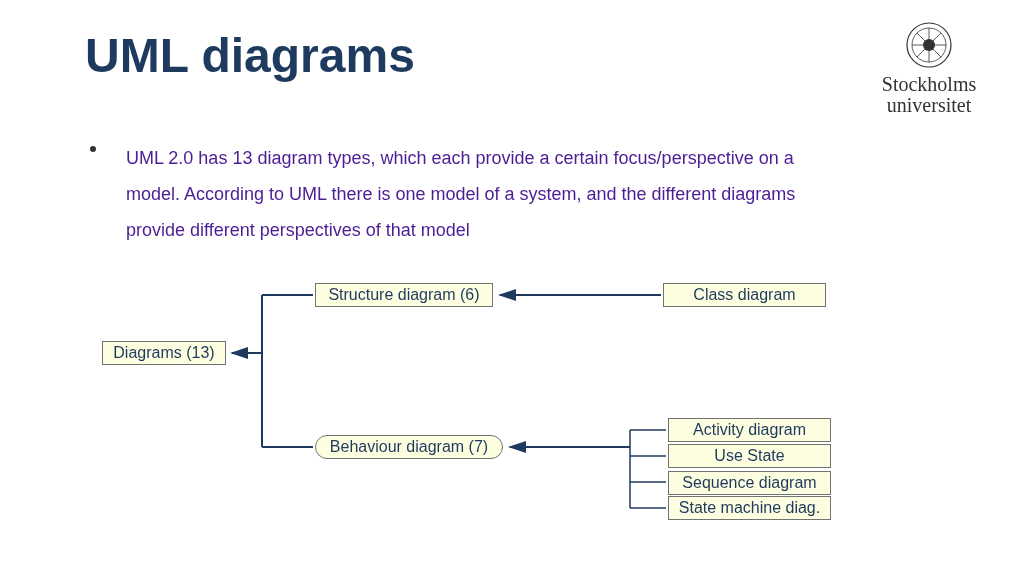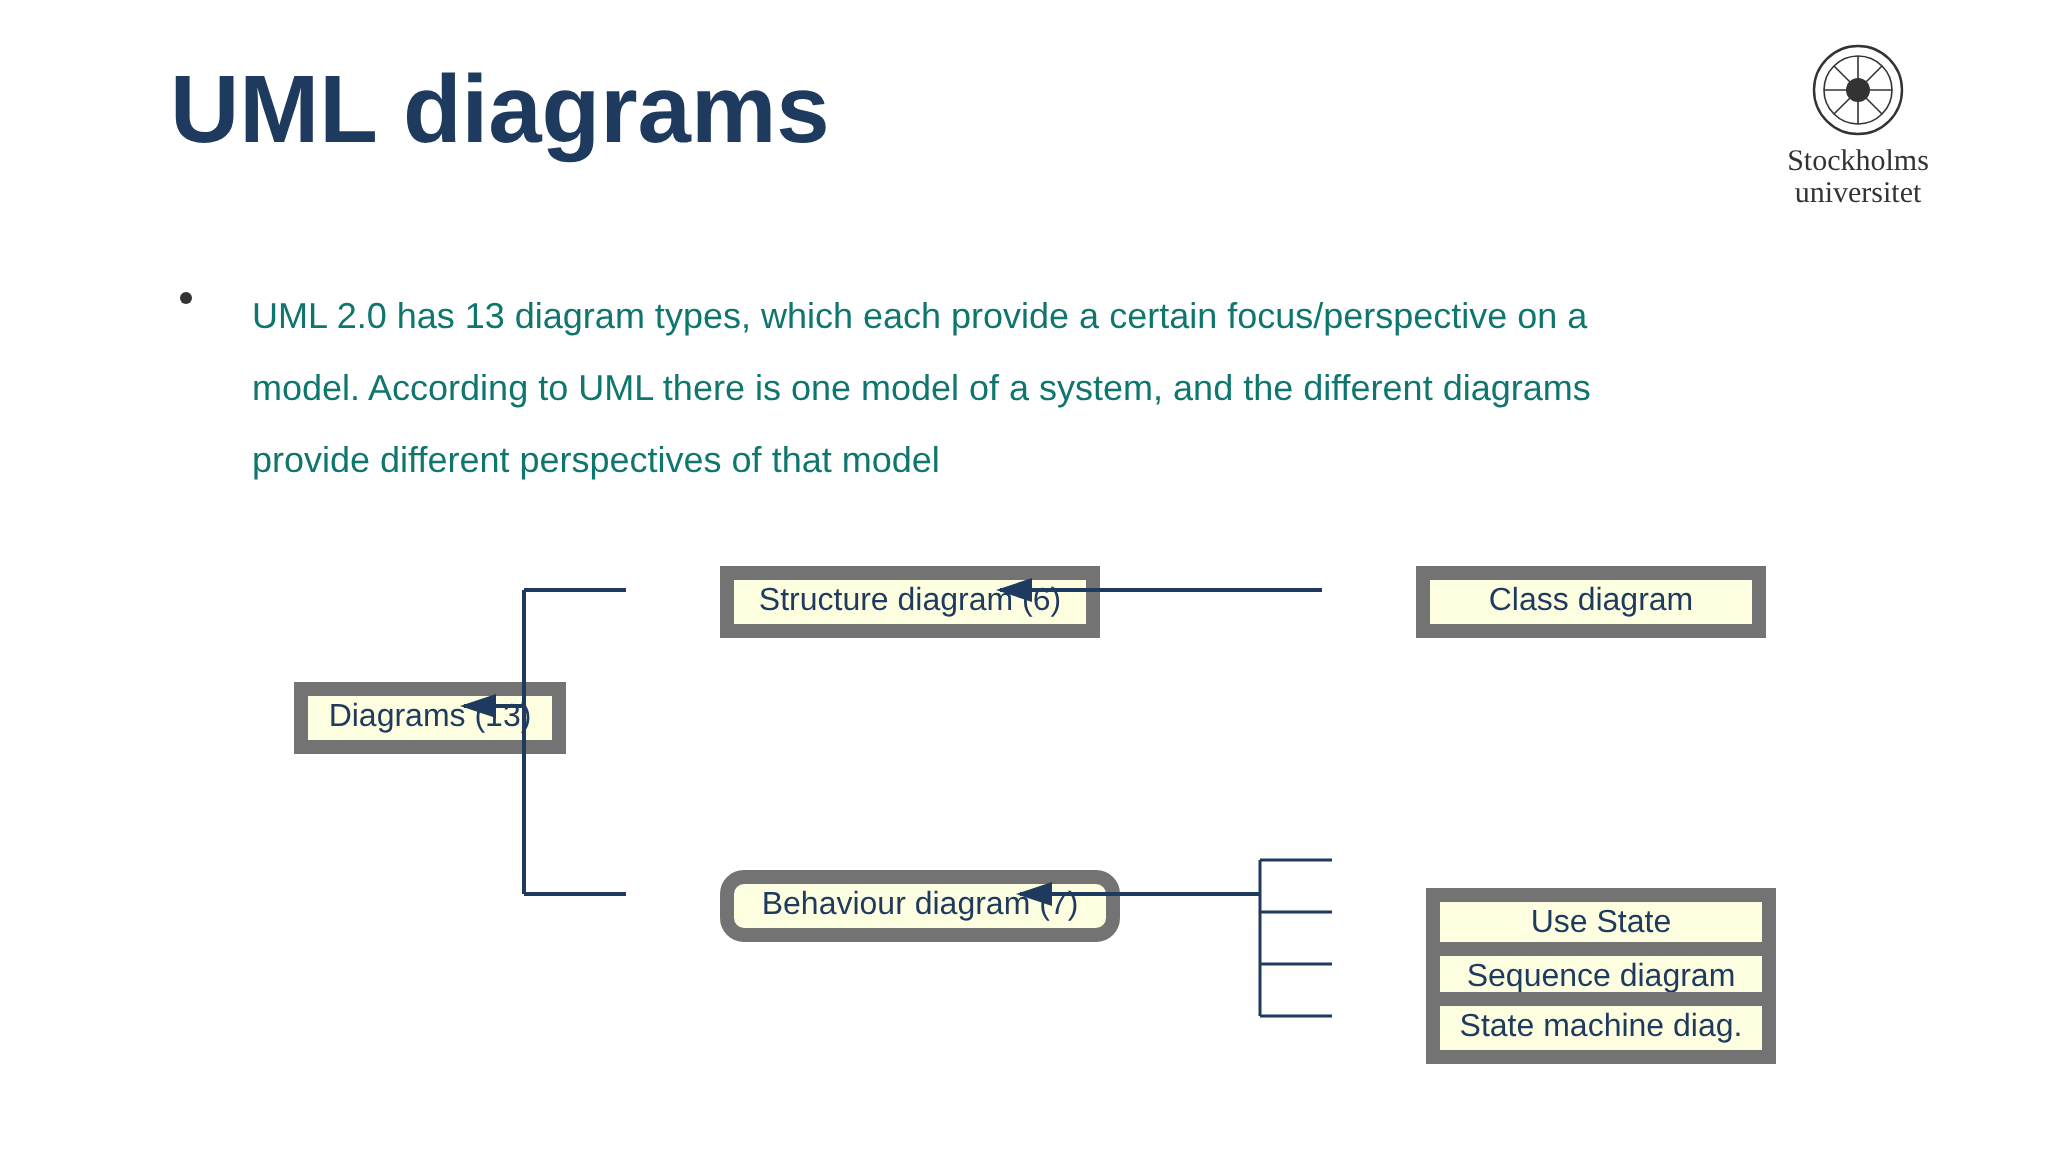--- a/index.html
+++ b/index.html
@@ -29,21 +29,21 @@
     position: absolute;
     right: 40px;
     top: 20px;
     width: 110px;
     text-align: center;
     color: #4a4a4a;
   }
   .logo svg { display: block; margin: 0 auto 4px; }
   .logo .ltxt {
     font-family: Georgia, 'Times New Roman', serif;
-    font-size: 15px;
+    font-size: 20px;
     line-height: 1.05;
     color: #333;
   }
   .bullet {
     position: absolute;
     left: 90px;
     top: 140px;
     width: 760px;
   }
   .bullet .dot {
@@ -52,33 +52,32 @@
     top: 6px;
     width: 6px;
     height: 6px;
     background: #333;
     border-radius: 50%;
   }
   .bullet .txt {
     margin-left: 36px;
     font-size: 18px;
     line-height: 2.0;
-    color: #0f766e;
+    color: #4c1d95;
   }
   .box {
     position: absolute;
     background: #fdfde0;
-    border: 7px solid #737373;
+    border: 1px solid #737373;
     color: #1f3a5f;
     font-family: Arial, Helvetica, sans-serif;
     font-size: 16px;
     text-align: center;
     padding: 2px 8px;
     white-space: nowrap;
-    margin-left: 45px;
   }
   svg.connectors {
     position: absolute;
     left: 0;
     top: 0;
     width: 1024px;
     height: 576px;
     pointer-events: none;
   }
 </style>
@@ -111,20 +110,21 @@
   </div>
 
   <div class="box" style="left:102px; top:341px; width:106px;">Diagrams (13)</div>
 
   <div class="box" style="left:315px; top:283px; width:160px;">Structure diagram (6)</div>
 
   <div class="box" style="left:315px; top:435px; width:170px;border-radius:12px;">Behaviour diagram (7)</div>
 
   <div class="box" style="left:663px; top:283px; width:145px;">Class diagram</div>
 
+  <div class="box" style="left:668px; top:418px; width:145px;">Activity diagram</div>
 
   <div class="box" style="left:668px; top:444px; width:145px;">Use State</div>
 
   <div class="box" style="left:668px; top:471px; width:145px;">Sequence diagram</div>
 
   <div class="box" style="left:668px; top:496px; width:145px;">State machine diag.</div>
 
   <svg class="connectors">
     <defs>
       <marker id="arrow" markerWidth="10" markerHeight="10" refX="8" refY="3" orient="auto" markerUnits="strokeWidth">

